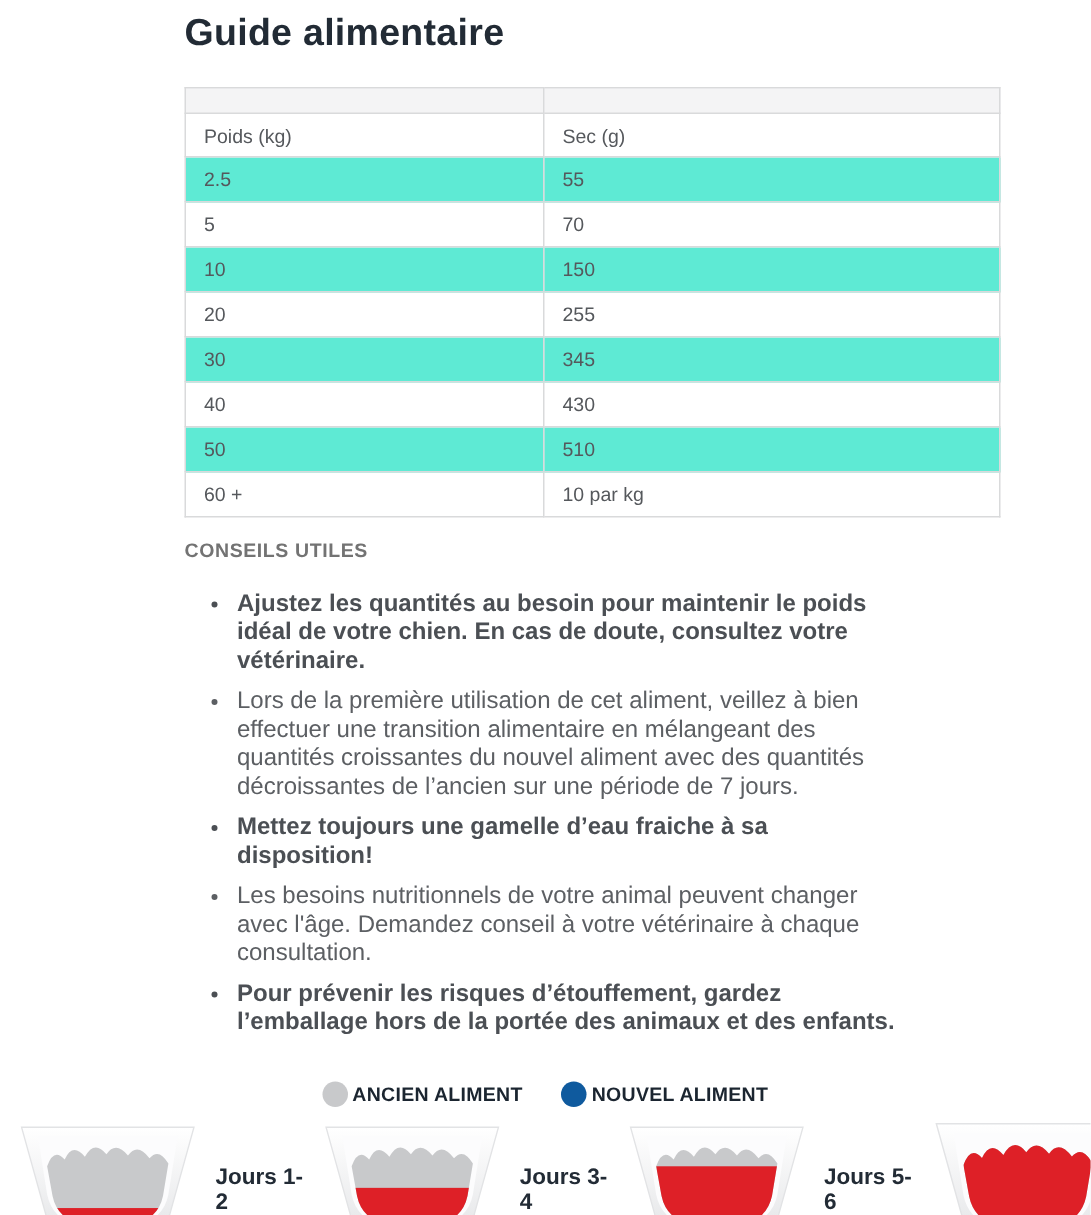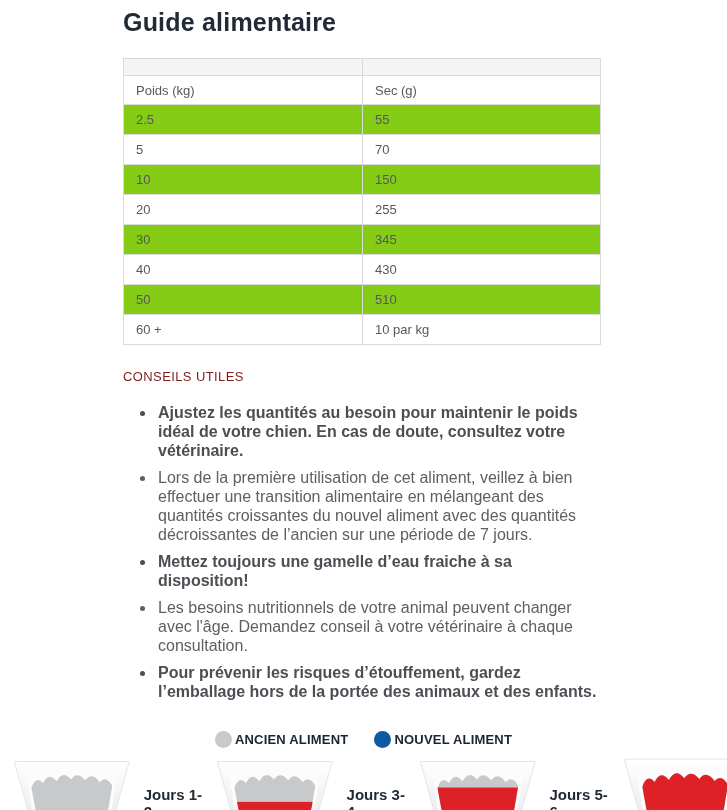--- a/index.html
+++ b/index.html
@@ -16,41 +16,41 @@
     margin:9px 0 0 0;
     font-size:25px; line-height:26px;
     font-weight:700;
     color:#222b35;
     letter-spacing:0.2px;
   }
 
   table.feeding {
     border-collapse:collapse;
     margin-top:23px;
-    width:478px;
+    width:544px;
     font-size:13px;
     color:#55585c;
     table-layout:fixed;
   }
   table.feeding td {
     border:1px solid #d9dadb;
     padding:0 8px 0 12px;
     vertical-align:middle;
   }
   table.feeding col.c1 { width:239px; }
   tr.r-empty td { height:16px; background:#f4f4f5; padding:0; }
   tr.r-head td  { height:28px; background:#ffffff; }
   tr.r-data td  { height:29px; }
-  tr.alt td     { background:#84cc16; }
+  tr.alt td     { background:#5eead4; }
 
   .tips-heading {
-    margin-top:24px;
+    margin-top:14px;
     font-size:13px;
-    font-weight:400;
-    color:#7f1d1d;
+    font-weight:700;
+    color:#737373;
     letter-spacing:0.4px;
   }
   ul.tips {
     margin:19px 0 16px 0;
     padding-left:33px;
     font-size:16px;
     line-height:19px;
     color:#5c5f63;
   }
   ul.tips li { margin-bottom:8px; padding-left:2px; }

